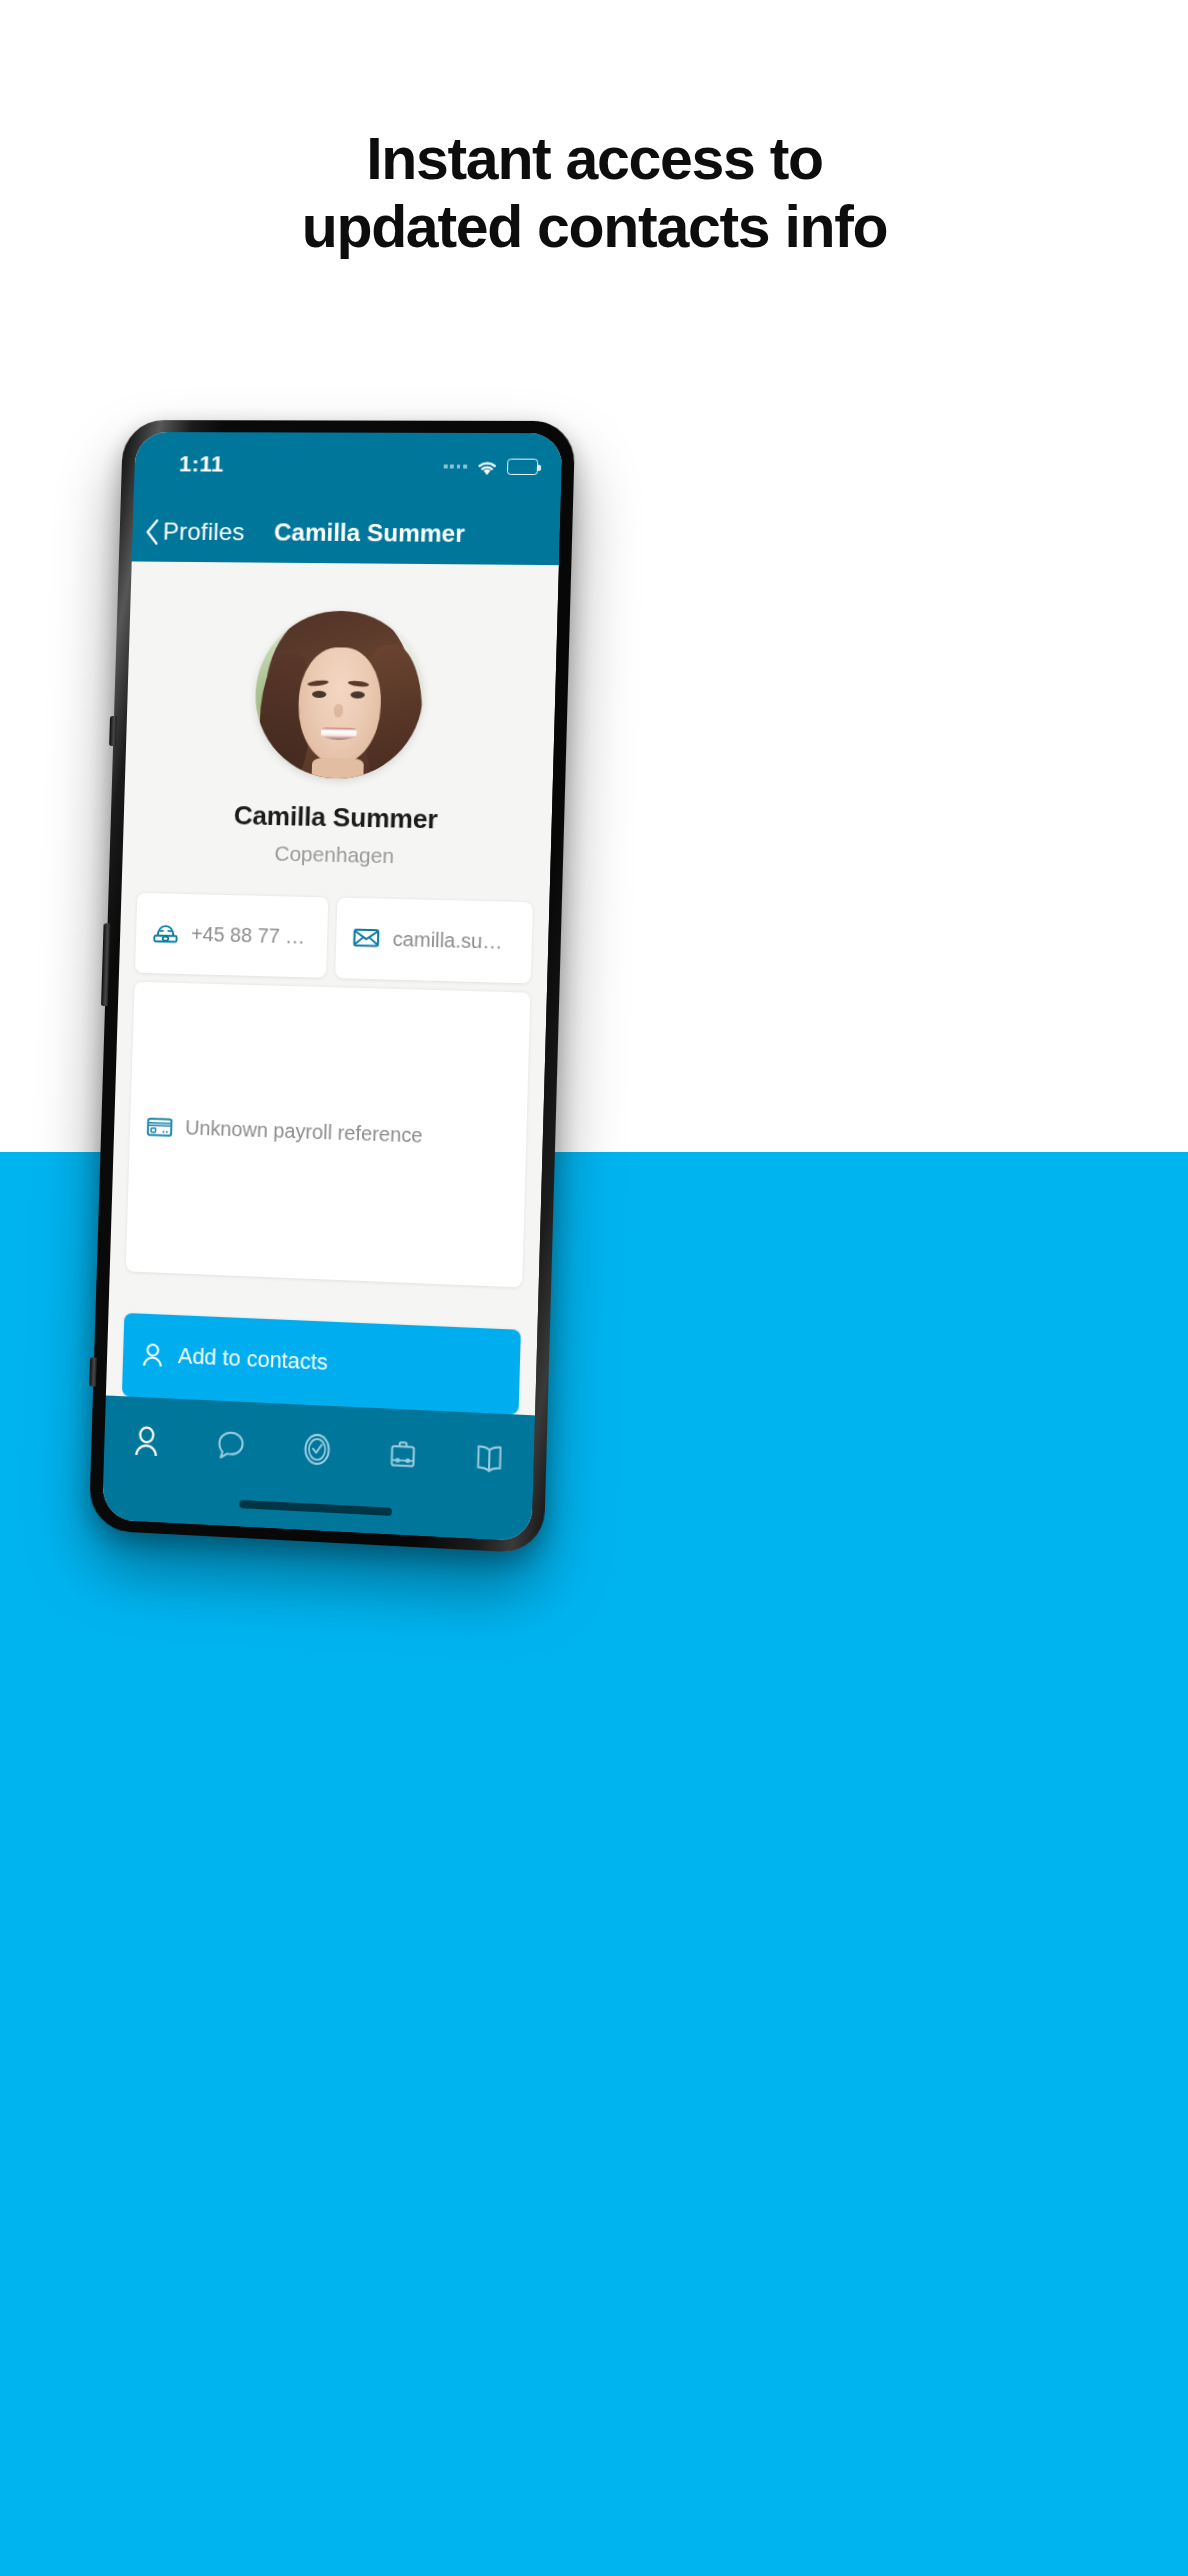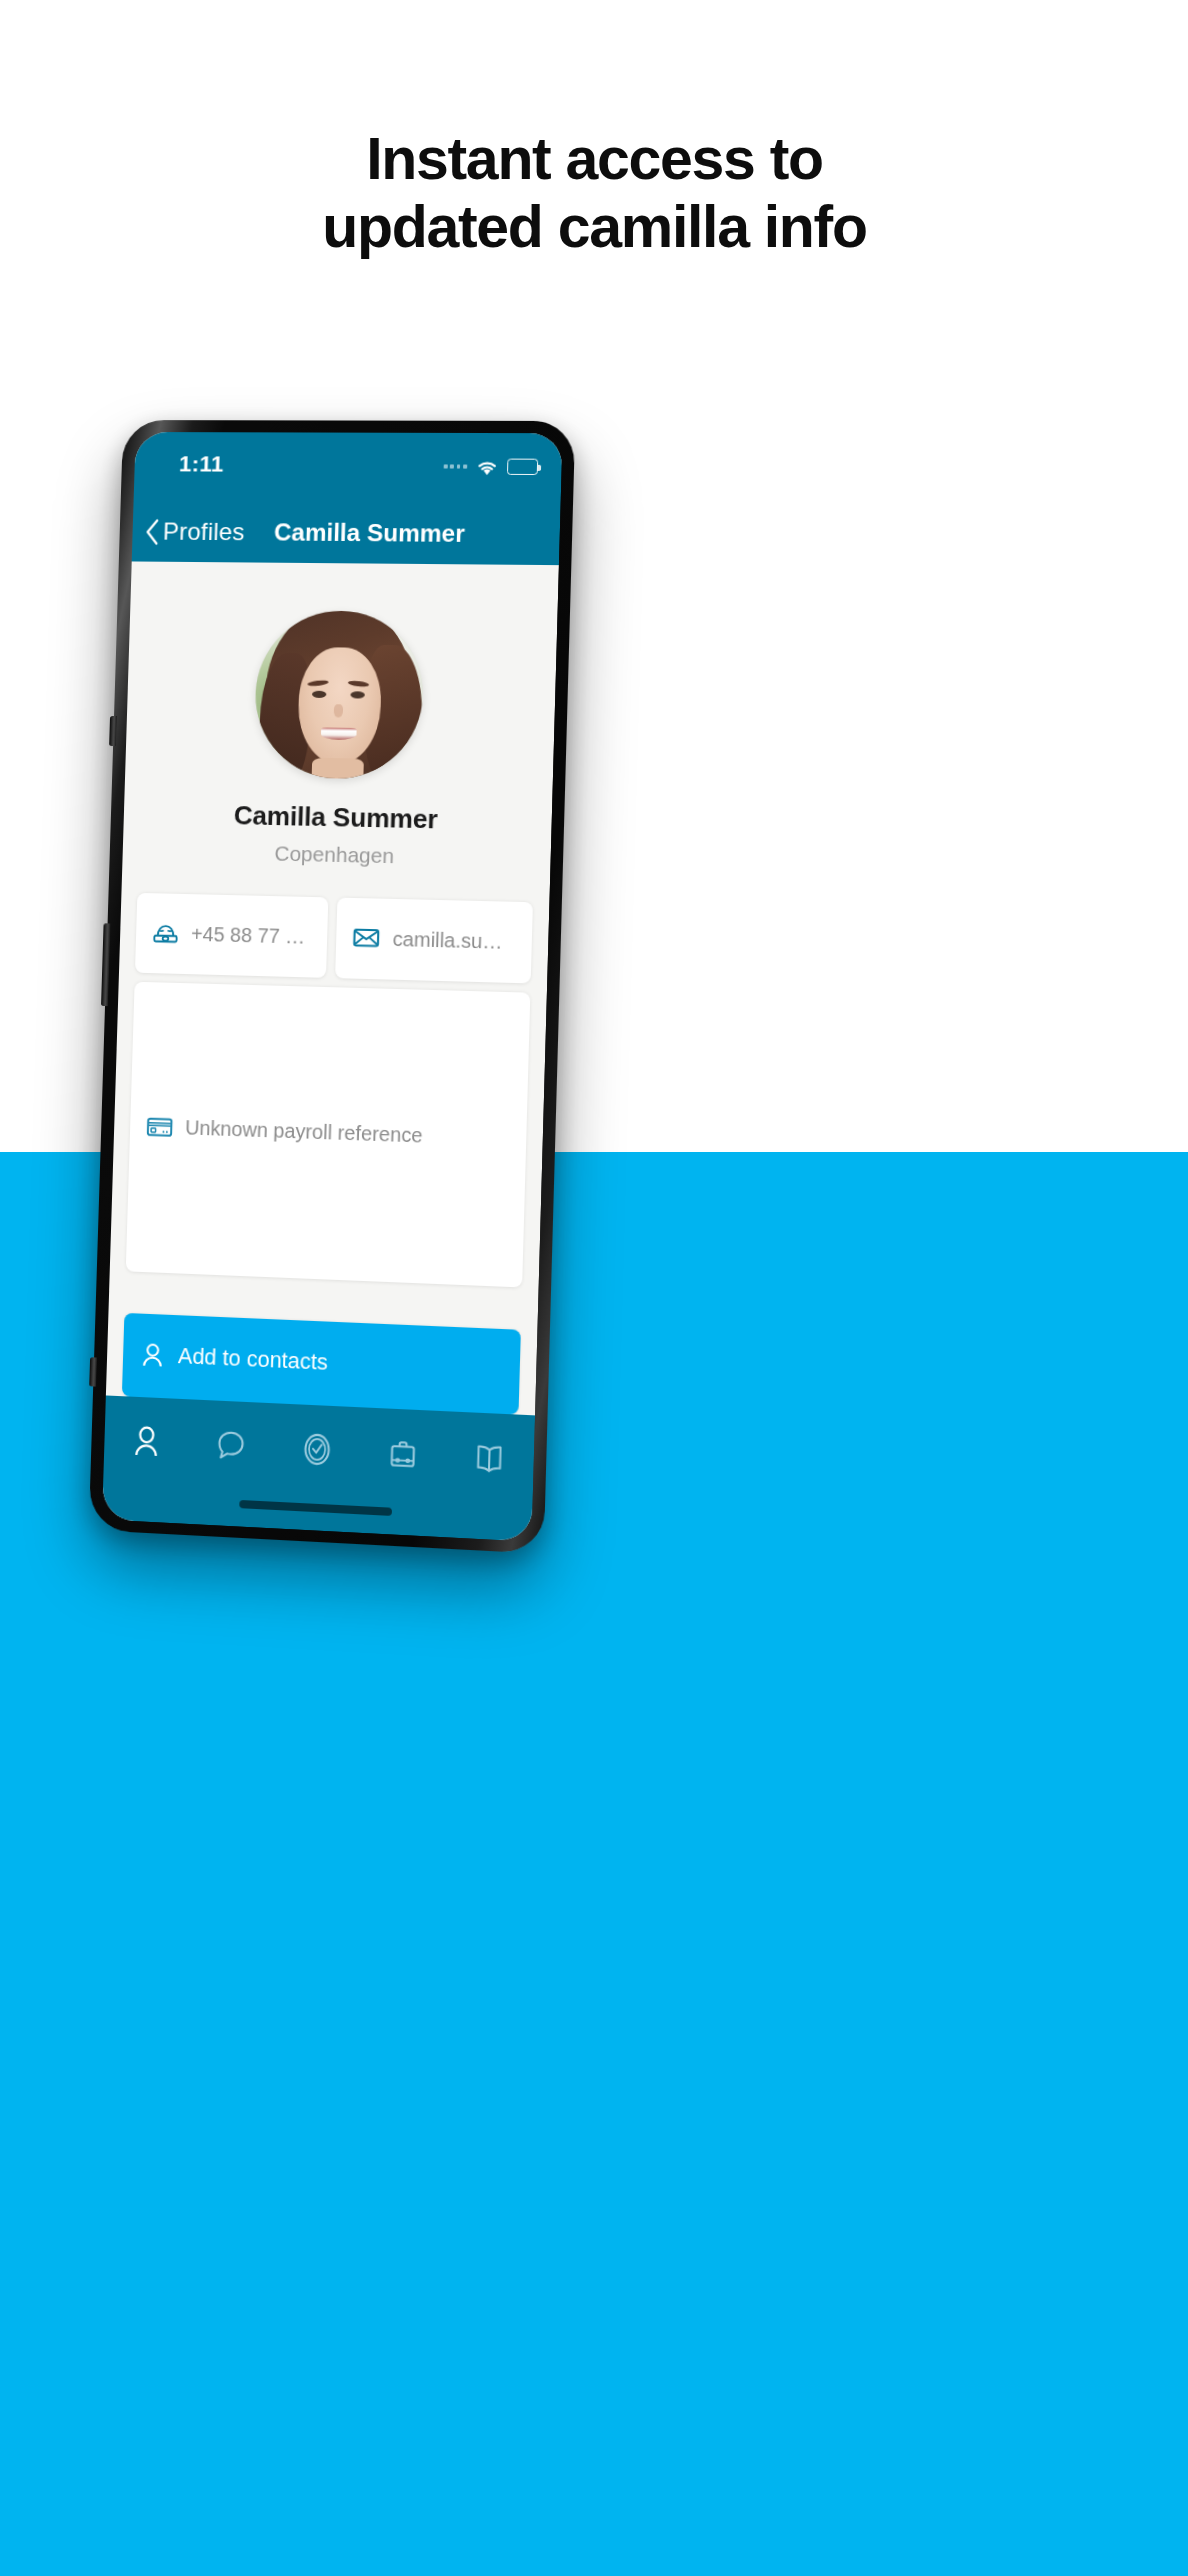--- a/index.html
+++ b/index.html
@@ -266,21 +266,21 @@
   }
 </style>
 </head>
 <body>
 
 <div id="bg-top"></div>
 <div id="bg-bottom"></div>
 
 <div id="headline">
   <span class="hl-line">Instant access to</span>
-  <span class="hl-line">updated camilla info</span>
+  <span class="hl-line">updated contacts info</span>
 </div>
 
 <div id="phone-stage">
   <div id="phone">
     <div id="phone-body"></div>
     <div class="side-btn" id="btn-a"></div>
     <div class="side-btn" id="btn-b"></div>
     <div class="side-btn" id="btn-c"></div>
 
     <div id="phone-screen">

